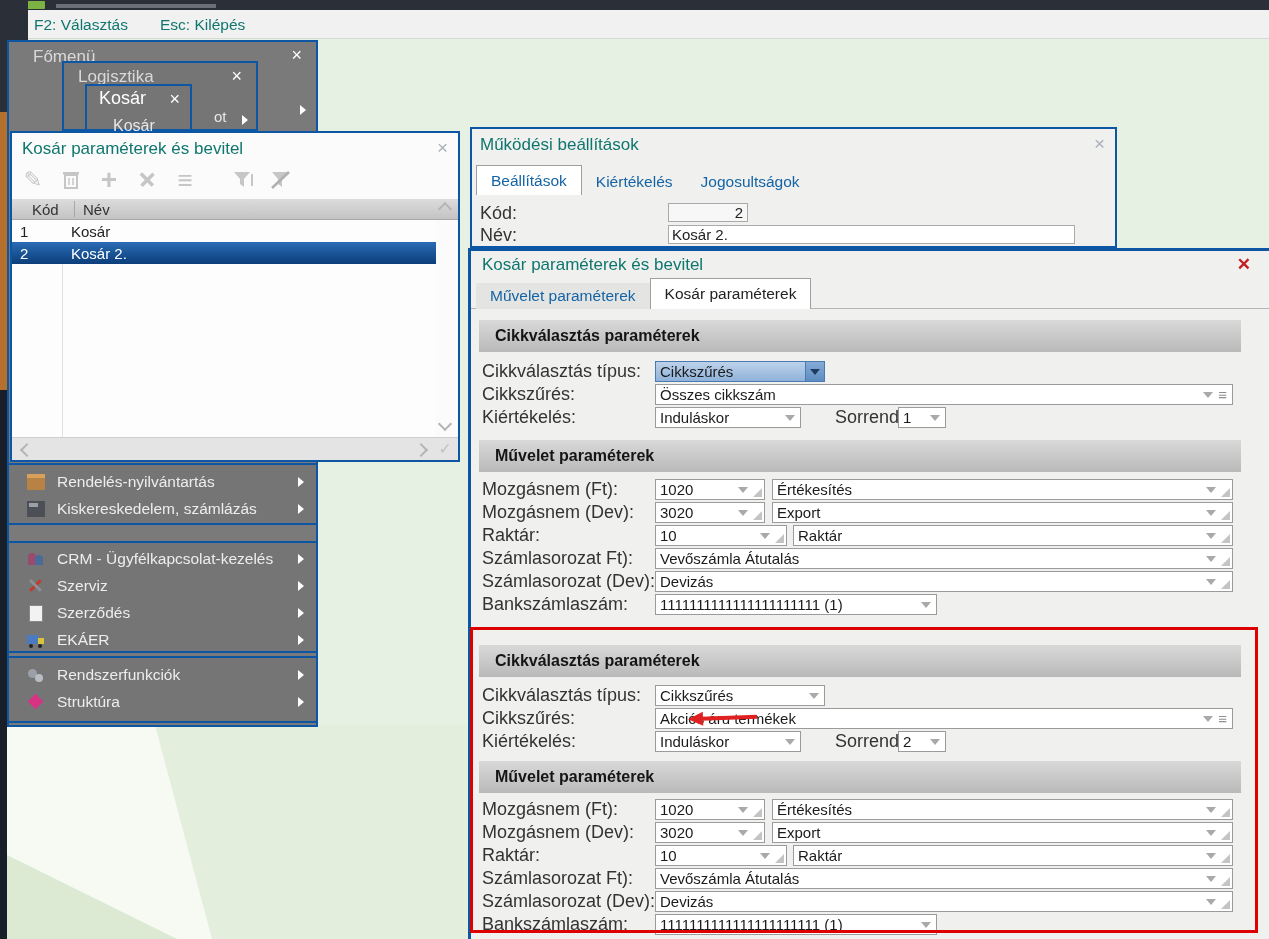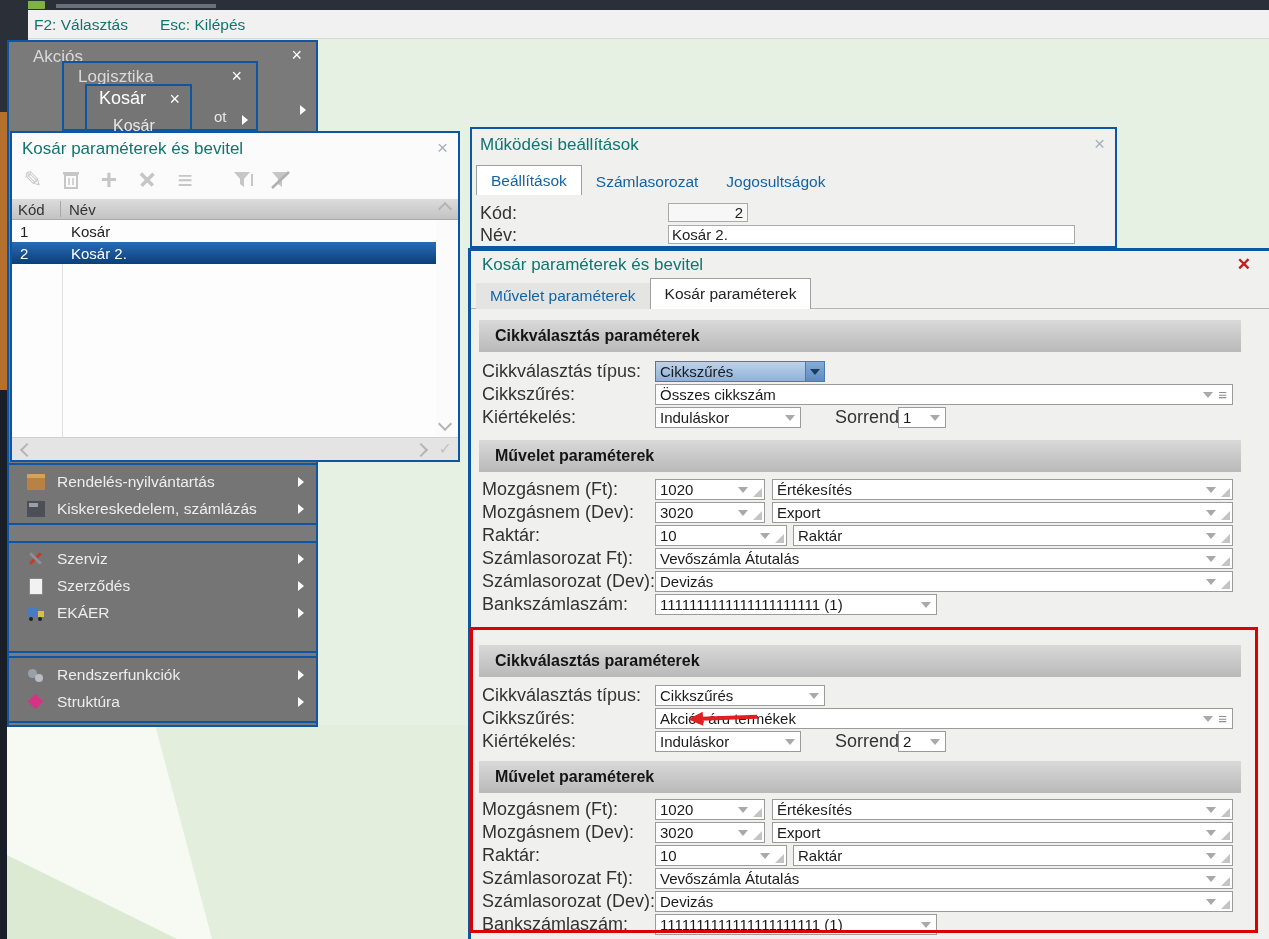--- a/index.html
+++ b/index.html
@@ -50,21 +50,21 @@
   <div class="abs" style="left:0;top:40px;width:7px;height:72px;background:#2b2f38;"></div>
   <div class="abs" style="left:0;top:112px;width:7px;height:278px;background:#b5702e;"></div>
   <div class="abs" style="left:0;top:390px;width:7px;height:549px;background:#191f29;"></div>
 
   <div class="abs" style="left:7px;top:725px;width:461px;height:214px;background:#e3eedd;overflow:hidden;">
     <div style="position:absolute;left:0;top:0;width:461px;height:214px;background:#f6faf3;clip-path:polygon(0 0,148px 0,205px 214px,0 214px);"></div>
     <div style="position:absolute;left:0;top:0;width:461px;height:214px;background:#dcead4;clip-path:polygon(0 130px,170px 214px,0 214px);"></div>
   </div>
 
   <div class="abs win-gray" style="left:7px;top:40px;width:311px;height:687px;">
-    <span class="wtitle" style="position:absolute;left:24px;top:5px;">Akciós</span>
+    <span class="wtitle" style="position:absolute;left:24px;top:5px;">Főmenü</span>
     <span class="wclose" style="position:absolute;right:14px;top:4px;">×</span>
     <span class="marr" style="position:absolute;right:10px;top:63px;"></span>
   </div>
 
   <div class="abs win-gray" style="left:62px;top:61px;width:196px;height:70px;">
     <span class="wtitle" style="position:absolute;left:14px;top:4px;">Logisztika</span>
     <span class="wclose" style="position:absolute;right:14px;top:4px;">×</span>
     <span style="position:absolute;left:150px;bottom:4px;color:#e8e8e8;font-size:15px;">ot</span>
     <span class="marr" style="position:absolute;right:8px;bottom:4px;"></span>
   </div>
@@ -86,20 +86,28 @@
     <div class="mrow">
       <span class="micon" style="background:#4c4f55;">
           <span style="position:absolute;left:2px;top:2px;width:9px;height:4px;background:#9aa0a8;"></span>
         </span>
       <span class="mlabel">Kiskereskedelem, számlázás</span>
       <span class="marr"></span>
     </div>
   </div>
 
   <div class="abs win-gray" style="left:7px;top:541px;width:311px;height:112px;padding-top:2px;">
+    <div class="mrow">
+      <span class="micon">
+          <span style="position:absolute;left:1px;top:2px;width:8px;height:12px;background:#9a4a6a;border-radius:4px 4px 0 0;"></span>
+          <span style="position:absolute;left:8px;top:4px;width:8px;height:10px;background:#4a6a9a;border-radius:4px 4px 0 0;"></span>
+        </span>
+      <span class="mlabel">CRM - Ügyfélkapcsolat-kezelés</span>
+      <span class="marr"></span>
+    </div>
     <div class="mrow">
       <span class="micon">
           <span style="position:absolute;left:7px;top:0;width:3px;height:15px;background:#c23b2e;transform:rotate(45deg);"></span>
           <span style="position:absolute;left:7px;top:0;width:3px;height:15px;background:#8a8f98;transform:rotate(-45deg);"></span>
         </span>
       <span class="mlabel">Szerviz</span>
       <span class="marr"></span>
     </div>
     <div class="mrow">
       <span class="micon">
@@ -169,21 +177,21 @@
       </span>
       <span class="tbicon">
         <svg width="22" height="20" viewBox="0 0 22 20">
             <polygon points="2,2 18,2 12,9 12,17 8,14 8,9" fill="#c6c6c6"></polygon>
             <line x1="2" y1="18" x2="19" y2="2" stroke="#b0b0b0" stroke-width="2.5"></line>
           </svg>
       </span>
     </div>
 
     <div style="position:absolute;left:0;top:66px;width:446px;height:20px;background:linear-gradient(#dcdcdc,#c3c3c3);border-bottom:1px solid #a8a8a8;display:flex;align-items:center;">
-      <span class="hdrcell" style="width:42px;padding-left:6px;">Kód</span>
+      <span class="hdrcell" style="width:42px;padding-left:20px;">Kód</span>
       <span style="width:1px;height:16px;background:#a8a8a8;"></span>
       <span class="hdrcell" style="flex:1;padding-left:8px;">Név</span>
       <span class="chev up" style="margin-right:8px;"></span>
     </div>
 
     <div style="position:absolute;left:0;top:87px;width:424px;height:22px;display:flex;align-items:center;font-size:15px;color:#222;background:#fdfdfd;">
       <span style="width:43px;padding-left:8px;">1</span>
       <span style="flex:1;padding-left:8px;">Kosár</span>
     </div>
     <div style="position:absolute;left:0;top:109px;width:424px;height:22px;display:flex;align-items:center;font-size:15px;color:#fff;background:linear-gradient(#2a6cb5,#0c3e7a);">
@@ -202,21 +210,21 @@
       <span class="chev right" style="position:absolute;right:32px;top:7px;"></span>
       <span style="position:absolute;right:6px;top:1px;color:#c2c2c2;font-size:16px;">✓</span>
     </div>
   </div>
 
   <div class="abs" style="left:470px;top:127px;width:647px;height:121px;background:#f0f0ef;border:2px solid #0d56a4;">
     <span class="blue" style="position:absolute;left:8px;top:6px;font-size:17px;">Működési beállítások</span>
     <span style="position:absolute;right:10px;top:4px;color:#a9b0b8;font-size:19px;">×</span>
     <div style="position:absolute;left:4px;top:37px;height:29px;display:flex;align-items:flex-end;">
       <span class="tab-active blue" style="height:29px;color:#1464a5;">Beállítások</span>
-      <span class="tab-inactive" style="height:26px;">Számlasorozat</span>
+      <span class="tab-inactive" style="height:26px;">Kiértékelés</span>
       <span class="tab-inactive" style="height:26px;">Jogosultságok</span>
     </div>
     <span class="lbl" style="left:8px;top:74px;">Kód:</span>
     <div style="position:absolute;left:196px;top:74px;width:80px;height:19px;background:#f7f7f7;border:1px solid #aaa;box-sizing:border-box;font-size:15px;color:#222;text-align:right;padding-right:4px;line-height:17px;">
       <span>2</span>
     </div>
     <span class="lbl" style="left:8px;top:96px;">Név:</span>
     <div style="position:absolute;left:196px;top:96px;width:407px;height:19px;background:#fff;border:1px solid #aaa;box-sizing:border-box;font-size:15px;color:#222;padding-left:3px;line-height:17px;">
       <span>Kosár 2.</span>
     </div>

